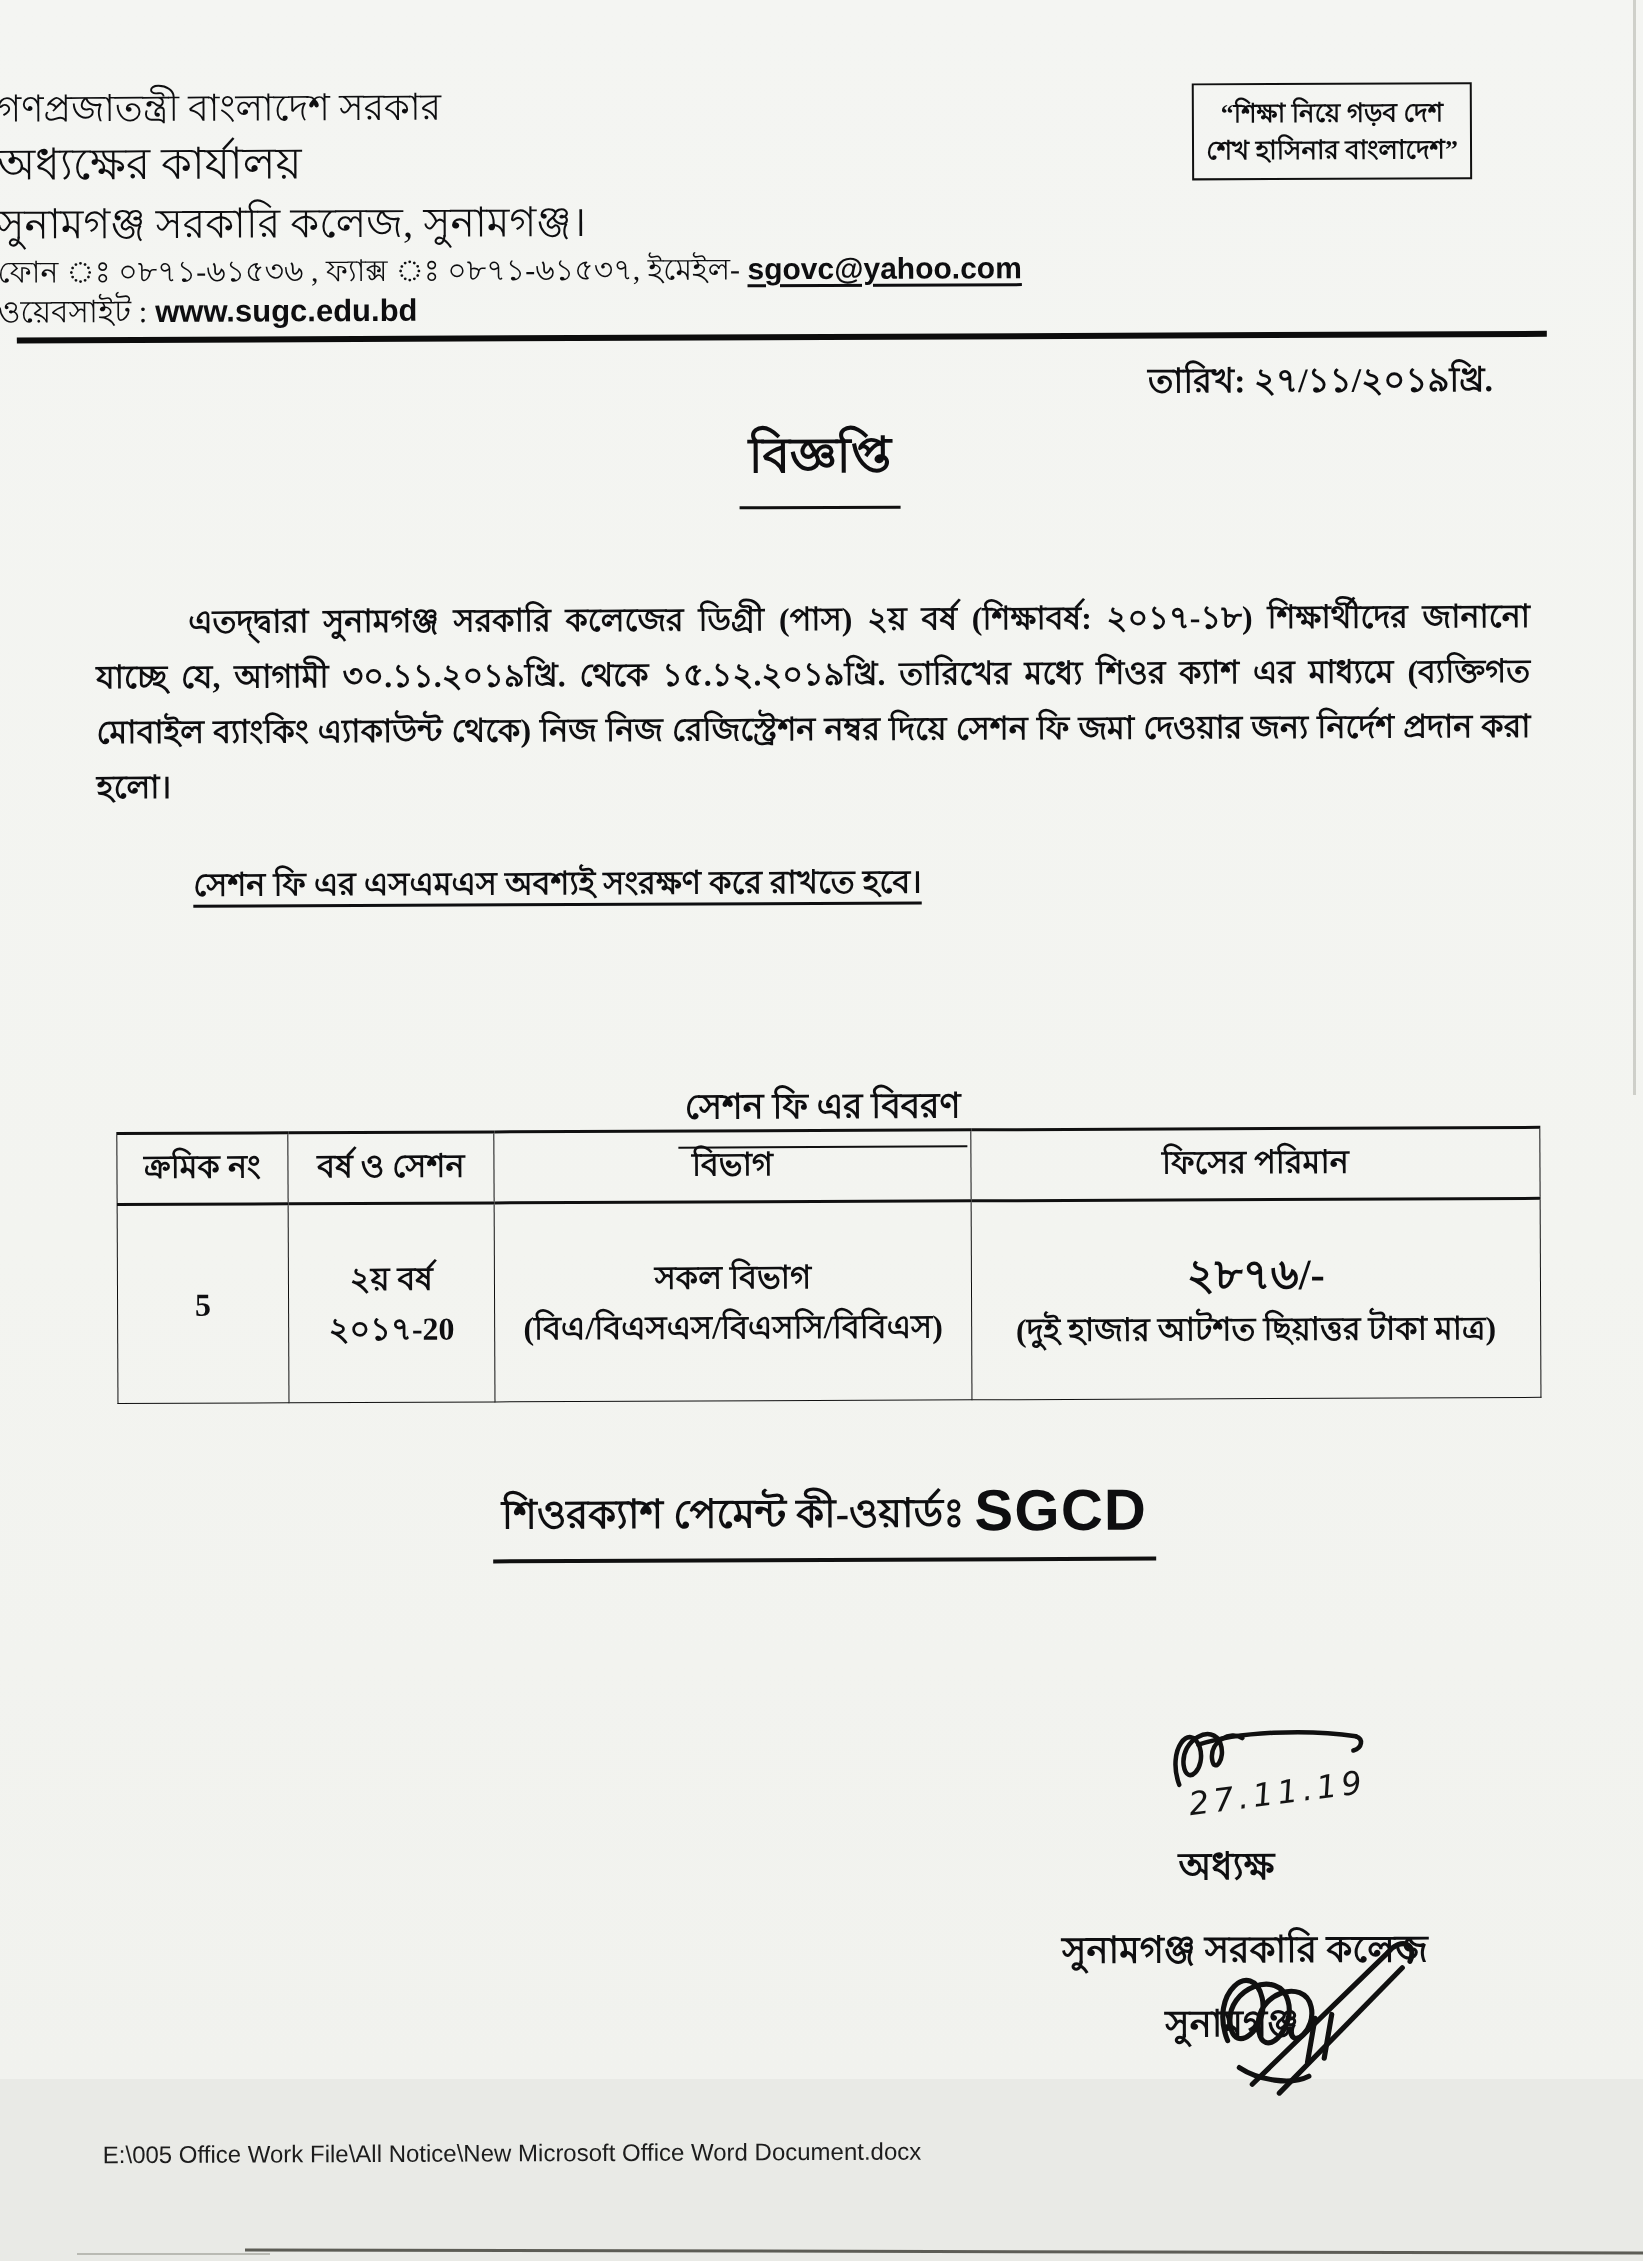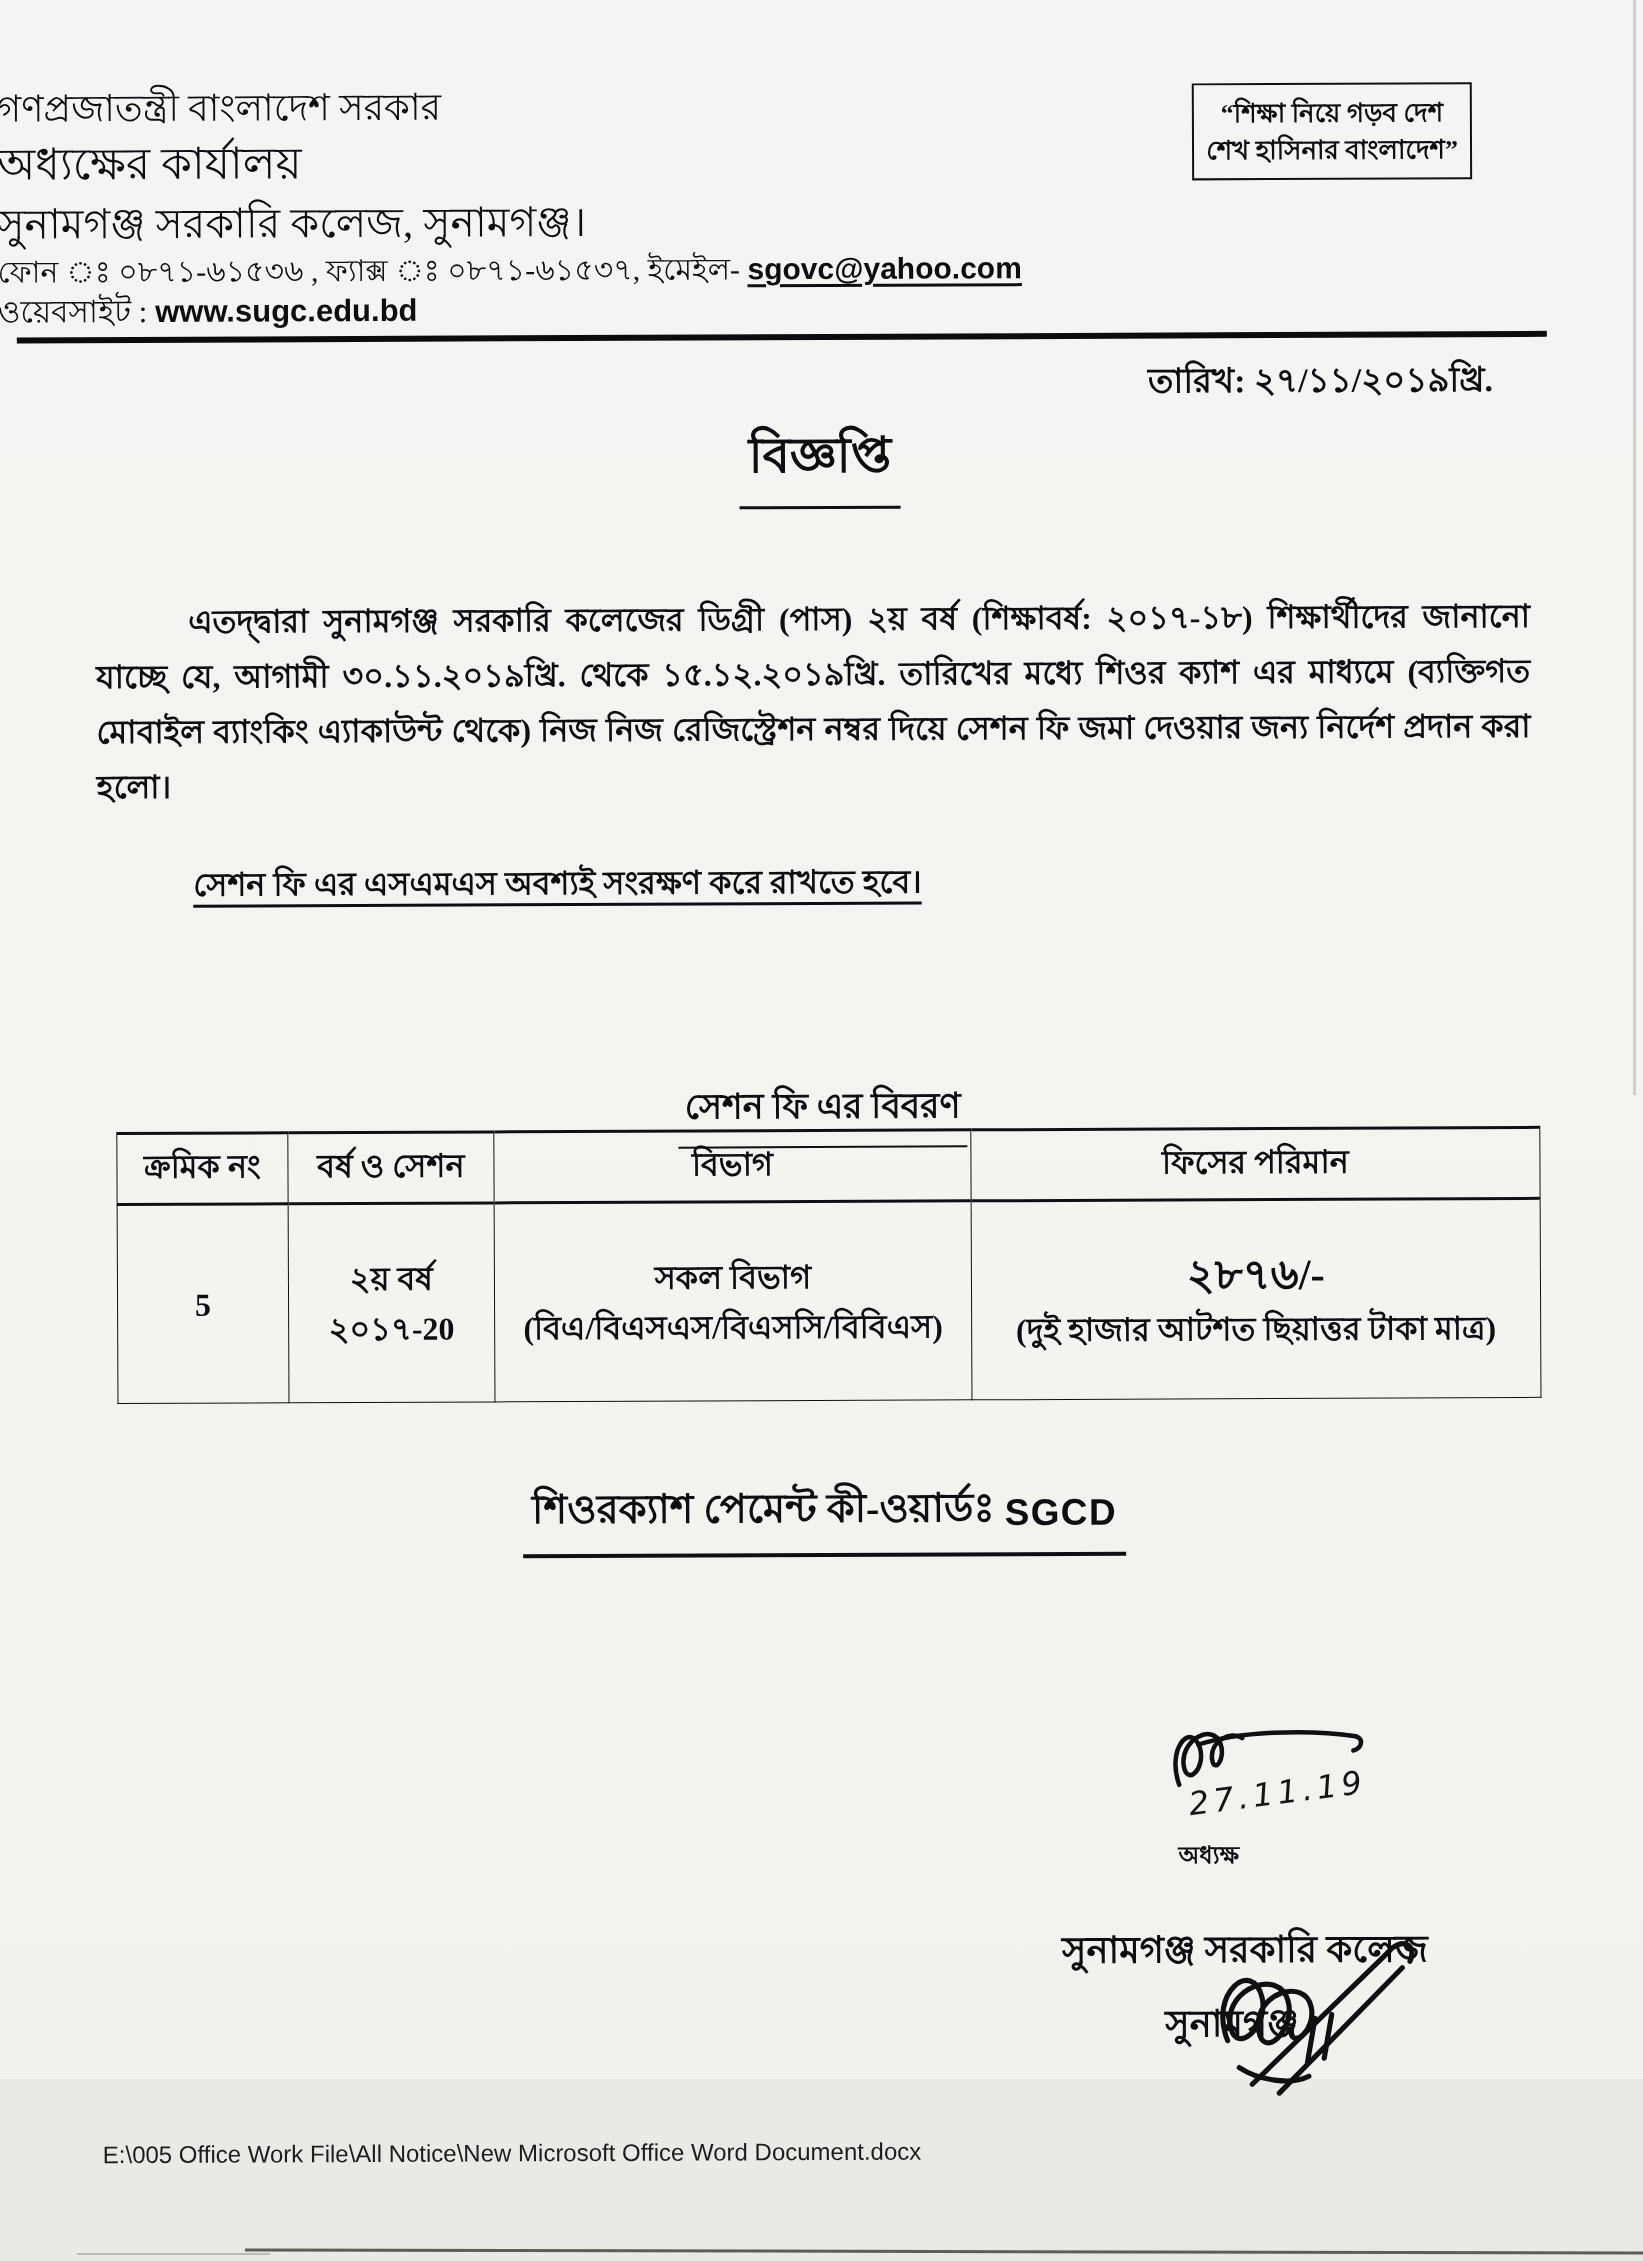--- a/index.html
+++ b/index.html
@@ -72,30 +72,30 @@
   .cell-sub{display:block;font-size:32px;line-height:50px;font-weight:bold;}
   .fee-amount{display:block;font-size:43px;line-height:59px;font-weight:bold;}
 
   
   .payment-line-wrap{position:absolute;left:0;top:1477px;width:1643px;text-align:center;}
   .payment-line{
     display:inline-block;border-bottom:4.5px solid #101010;padding:0 9px 9px 9px;
     white-space:nowrap;
   }
   .payment-label{font-size:40px;font-weight:bold;}
-  .payment-keyword{font-size:37px;font-weight:bold;font-family:"Liberation Sans",sans-serif;letter-spacing:1.3px;vertical-align:-3.9px;}
+  .payment-keyword{font-size:58px;font-weight:bold;font-family:"Liberation Sans",sans-serif;letter-spacing:1.3px;vertical-align:-3.9px;}
 
   
   .sig-top-svg{position:absolute;left:1157px;top:1714px;}
   .handwritten-date{
     position:absolute;left:1184px;top:1776px;
     font-family:"DejaVu Sans",sans-serif;font-size:32px;font-style:italic;
     letter-spacing:4.5px;transform:rotate(-7deg);color:#141414;
   }
-  .principal-designation{position:absolute;left:1174px;top:1838px;font-size:24px;font-weight:bold;}
+  .principal-designation{position:absolute;left:1174px;top:1838px;font-size:38px;font-weight:bold;}
   .sig-org1{position:absolute;left:1057px;top:1922px;font-size:37px;font-weight:bold;}
   .sig-org2{position:absolute;left:1160px;top:1996px;font-size:37px;font-weight:bold;}
   .sig-bottom-svg{position:absolute;left:1195px;top:1933px;}
 
   
   .footer-file-path{
     position:absolute;left:97px;top:2138px;
     font-family:"Liberation Sans",sans-serif;font-size:24px;color:#1c1c1c;font-weight:normal;
   }
 

